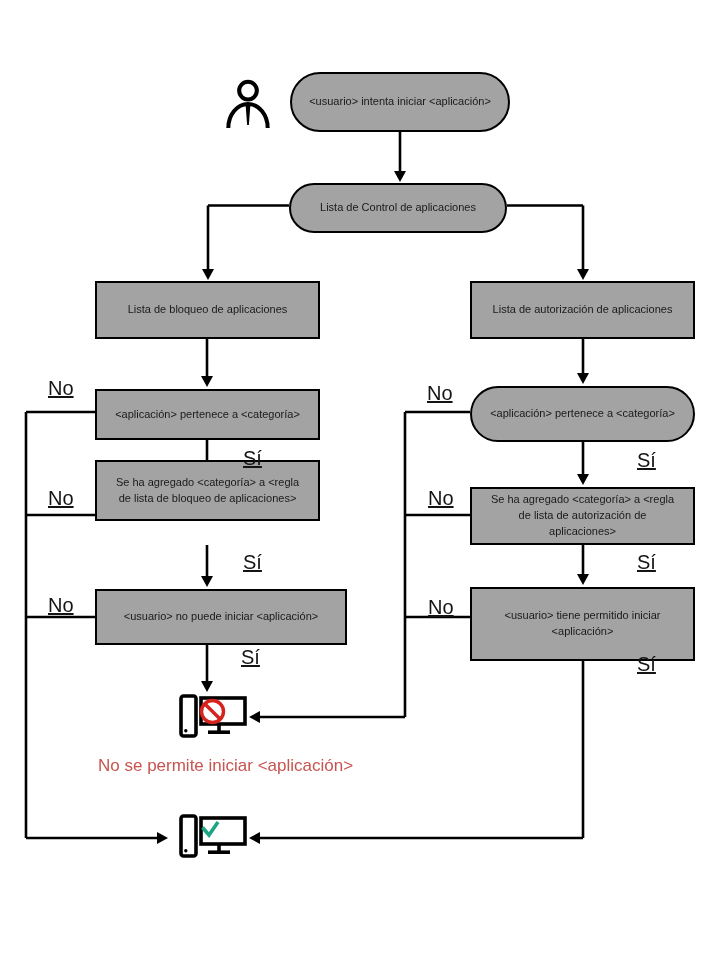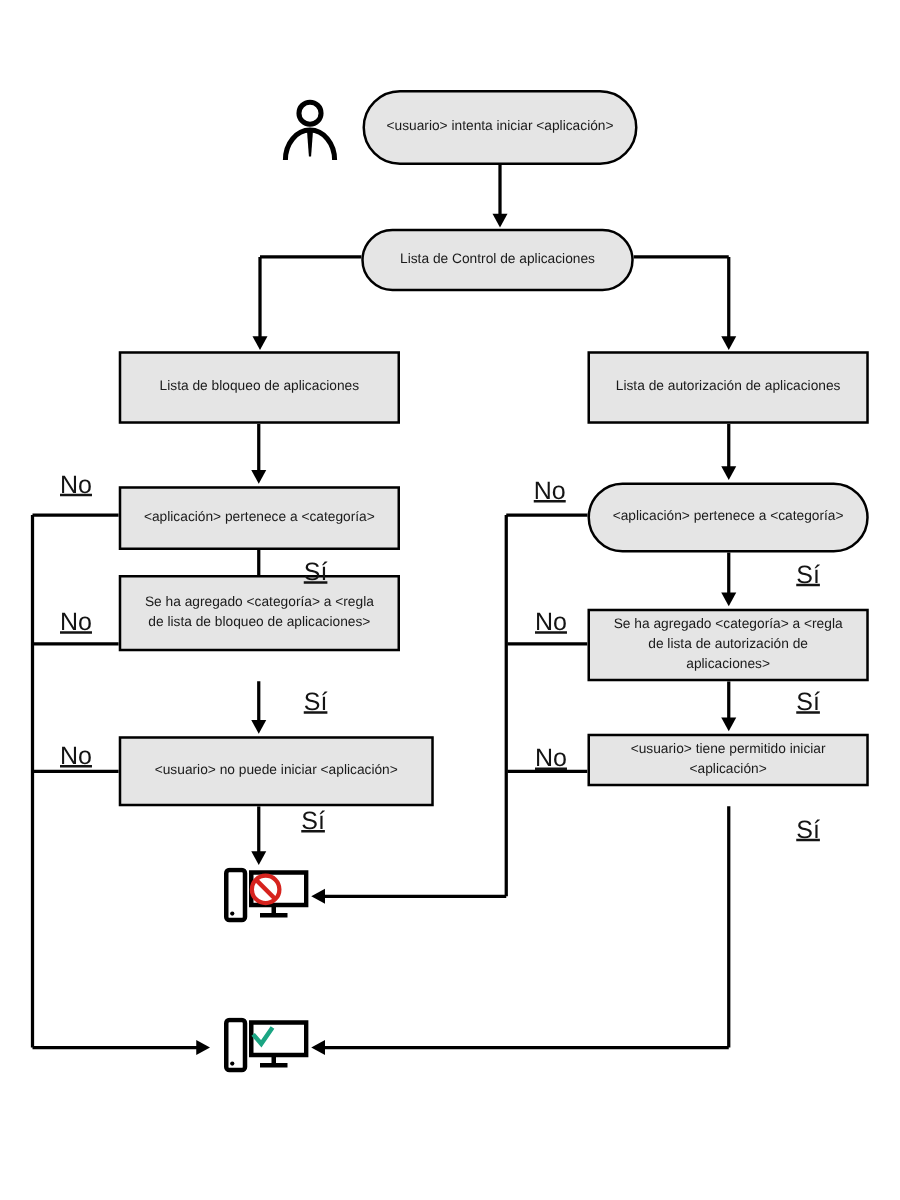--- a/index.html
+++ b/index.html
@@ -2,21 +2,21 @@
 <html><head>
 <meta charset="utf-8">
 <style>
   html,body{margin:0;padding:0;background:#fff;}
   #canvas{
     position:relative;width:720px;height:960px;background:#ffffff;overflow:hidden;
     font-family:"Liberation Sans", sans-serif;color:#111;
   }
   .abs{position:absolute;}
   .node{
-    position:absolute;background:#e5e5e5;border:2.5px solid #000;
+    position:absolute;background:#a3a3a3;border:2.5px solid #000;
     display:flex;align-items:center;justify-content:center;text-align:center;
     font-size:11px;line-height:1.45;color:#1a1a1a;box-sizing:border-box;
     padding:2px 12px;
   }
   .pill{border-radius:30px;}
   .flow-label{
     position:absolute;font-size:20px;color:#141414;white-space:nowrap;text-decoration:underline;
   }
   .result-text{position:absolute;font-size:17px;white-space:nowrap;}
   .result-blocked{color:#c75450;}
@@ -96,21 +96,21 @@
   <div class="node" style="left:95px;top:460px;width:225px;height:61px;">
     <span>Se ha agregado  &lt;categoría&gt; a &lt;regla de lista de bloqueo de aplicaciones&gt;</span>
   </div>
   <div class="node" style="left:470px;top:487px;width:225px;height:58px;">
     <span>Se ha agregado &lt;categoría&gt; a &lt;regla de lista de autorización de aplicaciones&gt;</span>
   </div>
 
   <div class="node" style="left:95px;top:589px;width:252px;height:56px;">
     <span>&lt;usuario&gt; no puede iniciar &lt;aplicación&gt;</span>
   </div>
-  <div class="node" style="left:470px;top:587px;width:225px;height:42px;">
+  <div class="node" style="left:470px;top:587px;width:225px;height:74px;">
     <span>&lt;usuario&gt; tiene permitido iniciar &lt;aplicación&gt;</span>
   </div>
 
   <div class="flow-label" style="left:48px;top:377px;">No</div>
   <div class="flow-label" style="left:48px;top:487px;">No</div>
   <div class="flow-label" style="left:48px;top:594px;">No</div>
   <div class="flow-label" style="left:427px;top:382px;">No</div>
   <div class="flow-label" style="left:428px;top:487px;">No</div>
   <div class="flow-label" style="left:428px;top:596px;">No</div>
 
@@ -124,20 +124,21 @@
   <svg class="abs" style="left:179px;top:694px" width="68" height="46" viewBox="0 0 68 46">
     <rect x="2" y="2" width="15" height="40" rx="2.5" fill="#fff" stroke="#000" stroke-width="3.6"></rect>
     <circle cx="6.8" cy="36.8" r="1.7" fill="#000"></circle>
     <rect x="22" y="4" width="44" height="26" fill="#fff" stroke="#000" stroke-width="3.6"></rect>
     <line x1="40" y1="30" x2="40" y2="37" stroke="#000" stroke-width="3.6"></line>
     <line x1="29" y1="38.2" x2="51" y2="38.2" stroke="#000" stroke-width="3.6"></line>
     <circle cx="33.5" cy="17.5" r="11" fill="#fff" stroke="#d6231e" stroke-width="3.4"></circle>
     <line x1="25.7" y1="9.7" x2="41.3" y2="25.3" stroke="#d6231e" stroke-width="3.4"></line>
   </svg>
 
+  <div class="result-text result-blocked" style="left:98px;top:756px;">No se permite iniciar &lt;aplicación&gt;</div>
 
   <svg class="abs" style="left:179px;top:814px" width="68" height="46" viewBox="0 0 68 46">
     <rect x="2" y="2" width="15" height="40" rx="2.5" fill="#fff" stroke="#000" stroke-width="3.6"></rect>
     <circle cx="6.8" cy="36.8" r="1.7" fill="#000"></circle>
     <rect x="22" y="4" width="44" height="26" fill="#fff" stroke="#000" stroke-width="3.6"></rect>
     <line x1="40" y1="30" x2="40" y2="37" stroke="#000" stroke-width="3.6"></line>
     <line x1="29" y1="38.2" x2="51" y2="38.2" stroke="#000" stroke-width="3.6"></line>
     <polyline points="23.5,13.5 30,21 39,8" fill="none" stroke="#1ba583" stroke-width="3.6"></polyline>
   </svg>
 

